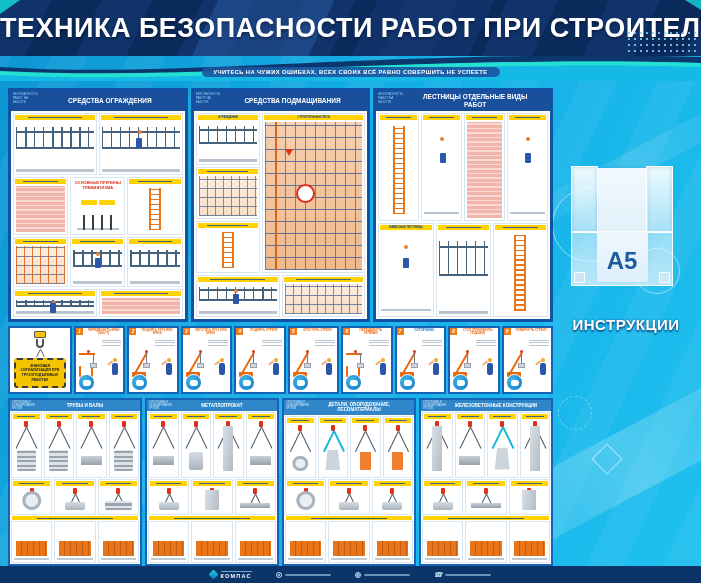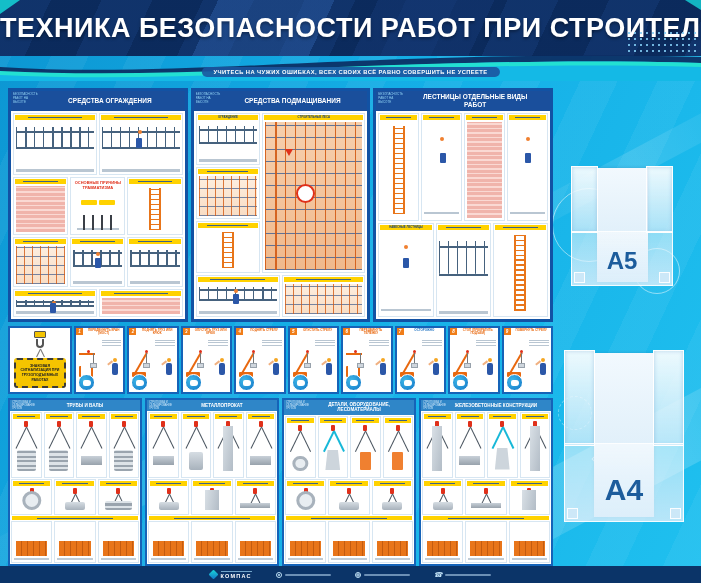--- a/index.html
+++ b/index.html
@@ -917,27 +917,21 @@
   </div>
 
   <div class="pocket pocket-a5">
     <i class="sheet"></i>
     <i class="flap flapL"></i>
     <i class="flap flapR"></i>
     <i class="pouch"></i>
     <div class="plabel">А5</div>
   </div>
 
-  <div class="pocket pocket-a4">
-    <i class="sheet"></i>
-    <i class="flap flapL"></i>
-    <i class="flap flapR"></i>
-    <i class="pouch"></i>
-    <div class="plabel">А4</div>
-  </div>
+  <div class="rc-heading h-instr">ИНСТРУКЦИИ</div>
 
   <div class="footer">
     <div class="flogo">
       <i class="dmark"></i>
       <span class="ltxt">КОМПАС</span>
     </div>
     <div class="contact">
       <i class="cicon ic-pin"></i>
       <i class="cline"></i>
     </div>

